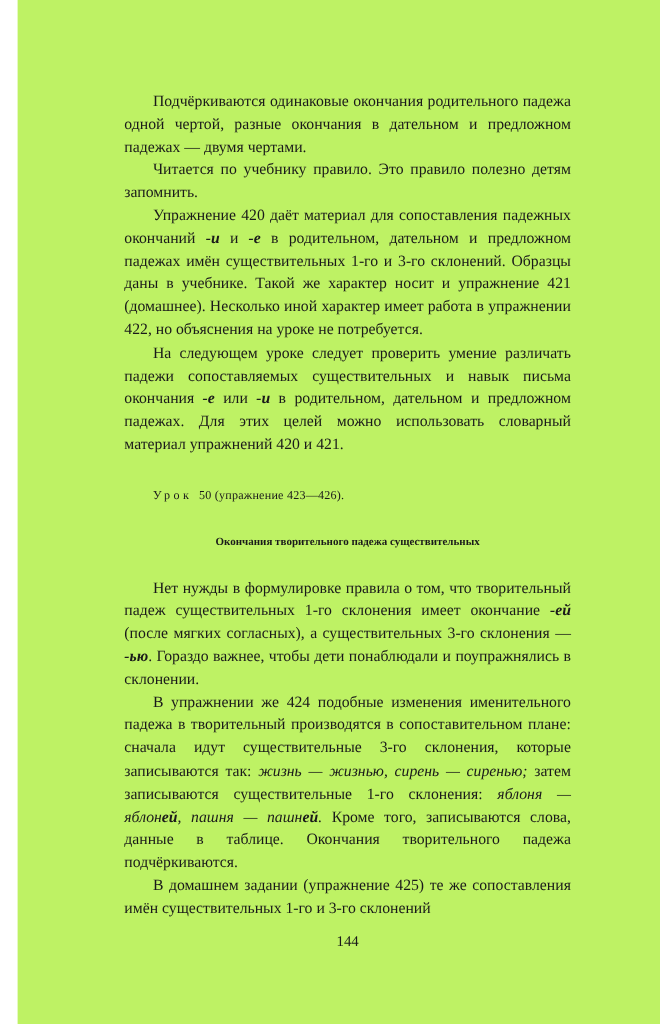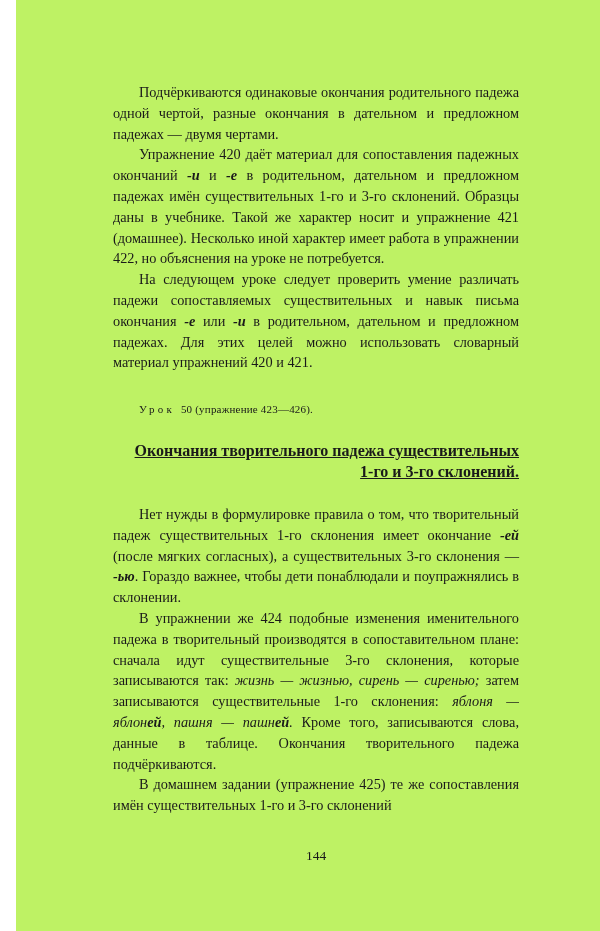--- a/index.html
+++ b/index.html
@@ -43,25 +43,24 @@
     line-height: 20.8px;
     text-indent: 26px;
     letter-spacing: 0.2px;
   }
   .lesson-head .spaced {
     letter-spacing: 3.2px;
   }
   h2.section-title {
     margin: 0;
     padding-top: 20px;
-    font-size: 16px;
+    font-size: 10px;
     font-weight: bold;
     line-height: 21px;
-    text-align: right;
-    text-decoration: underline;
+    text-align: center;
   }
   h2.section-title .line2 {
     display: block;
   }
   .after-title { height: 22px; }
   i, em { font-style: italic; }
   b.bi { font-style: italic; font-weight: bold; }
   .folio {
     position: absolute;
     left: 0;
@@ -71,30 +70,30 @@
     font-size: 13.5px;
   }
 </style>
 </head>
 <body>
 
 <div class="page">
   <div class="content">
 
     <p class="para">Подчёркиваются одинаковые окончания родительного падежа одной чертой, разные окончания в дательном и предложном падежах&nbsp;— двумя чертами.</p>
+    <p class="para">Читается по учебнику правило. Это правило полезно детям запомнить.</p>
     <p class="para">Упражнение 420 даёт материал для сопоставления падежных окончаний <b class="bi">-и</b> и <b class="bi">-е</b> в родительном, дательном и предложном падежах имён существительных 1-го и 3-го склонений. Образцы даны в учебнике. Такой же характер носит и упражнение 421 (домашнее). Несколько иной характер имеет работа в упражнении 422, но объяснения на уроке не потребуется.</p>
     <p class="para">На следующем уроке следует проверить умение различать падежи сопоставляемых существительных и навык письма окончания <b class="bi">-е</b> или <b class="bi">-и</b> в родительном, дательном и предложном падежах. Для этих целей можно использовать словарный материал упражнений 420 и 421.</p>
 
     <p class="lesson-head">
       <span class="spaced">Урок</span><span>&nbsp; </span><span>50</span><span>&nbsp;</span><span>(упражнение 423—426).</span>
     </p>
 
     <h2 class="section-title">
       <span>Окончания творительного падежа существительных</span>
-      <span class="line2">1-го и 3-го склонений.</span>
     </h2>
 
     <div class="after-title"></div>
 
     <p class="para">Нет нужды в формулировке правила о том, что творительный падеж существительных 1-го склонения имеет окончание <b class="bi">-ей</b> (после мягких согласных), а существительных 3-го склонения&nbsp;— <b class="bi">-ью</b>. Гораздо важнее, чтобы дети понаблюдали и поупражнялись в склонении.</p>
     <p class="para">В упражнении же 424 подобные изменения именительного падежа в творительный производятся в сопоставительном плане: сначала идут существительные 3-го склонения, которые записываются так: <i>жизнь&nbsp;— жизнью, сирень&nbsp;— сиренью;</i> затем записываются существительные 1-го склонения: <i>яблоня&nbsp;— яблон<b>ей</b>, пашня&nbsp;— пашн<b>ей</b>.</i> Кроме того, записываются слова, данные в таблице. Окончания творительного падежа подчёркиваются.</p>
     <p class="para">В домашнем задании (упражнение 425) те же сопоставления имён существительных 1-го и 3-го склонений</p>
 
   </div>
 

